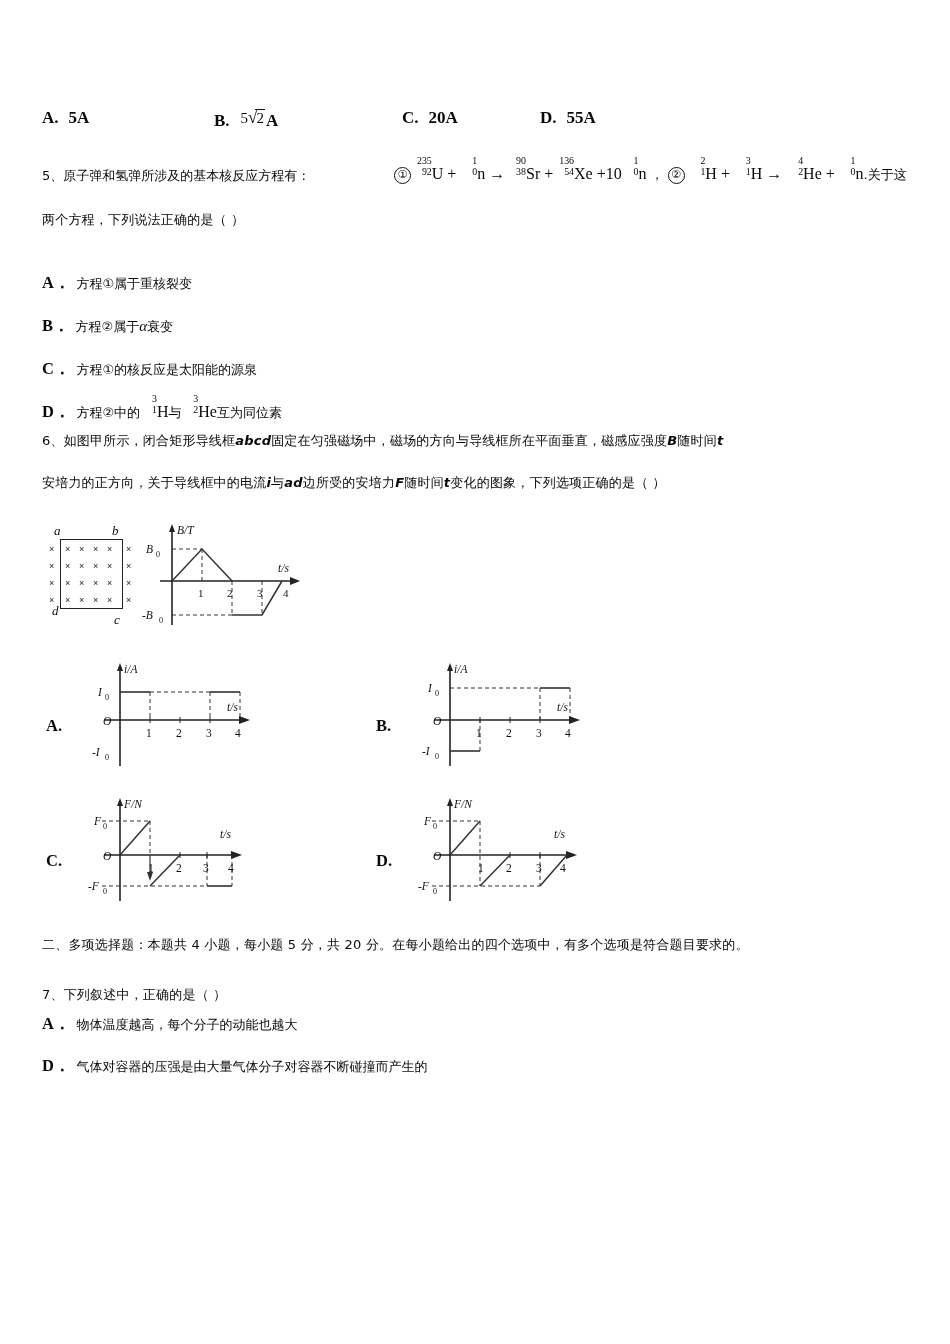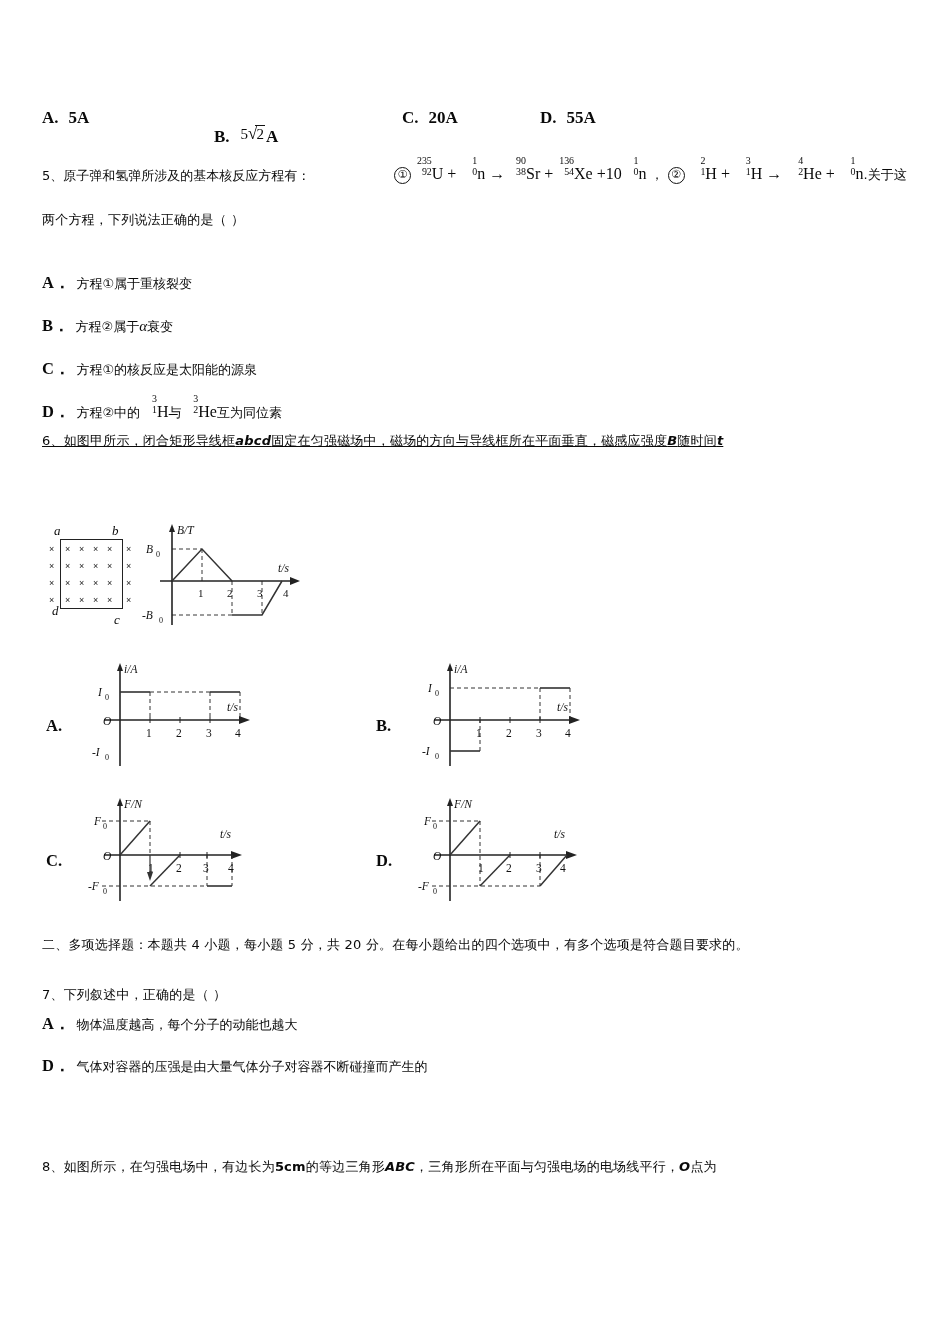--- a/index.html
+++ b/index.html
@@ -56,21 +56,21 @@
     font-weight: bold;
     white-space: nowrap;
   }
   #answer-row-top .slot .lab { margin-right: 10px; }
   .sqrt-wrap {
     display: inline-block;
     position: relative;
     vertical-align: 3px;
     font-size: 15px;
     font-weight: normal;
-    margin: 16px 1px;
+    margin: 0 1px;
     text-align: right;
   }
   .sqrt-wrap .radic { font-size: 17px; }
   .sqrt-wrap .under {
     border-top: 1px solid #111;
     padding: 0 1px;
     display: inline-block;
     margin-left: -2px;
   }
 
@@ -118,21 +118,21 @@
   
   #q5 { position: absolute; left: 42px; top: 163px; width: 880px; }
   #q5 .line1 { position: relative; height: 38px; }
   #q5 .line1 .stem { position: absolute; left: 0; top: 4px; }
   #q5 .line1 .eqs  { position: absolute; left: 352px; top: 0px; }
   #q5 .line2 { margin-top: 2px; }
   #q5 .opts { margin-top: 30px; }
   #q5 .opts .opt-row { margin-bottom: 10px; }
 
   
-  #q6 { position: absolute; left: 42px; top: 424px; width: 880px; text-decoration: underline; }
+  #q6 { position: absolute; left: 42px; top: 424px; width: 880px; }
   #q6 .q-line { margin-bottom: 8px; }
 
   
   #fig-jia-yi {
     position: absolute;
     left: 38px;
     top: 521px;
     width: 300px;
     height: 112px;
   }
@@ -257,20 +257,23 @@
       <div class="opt-row" style="margin-top:6px;">
         <span class="opt-label">D．</span><span class="cn">方程②中的</span><span class="nuc"><span class="iso"><span class="sup">3</span><span class="sub">1</span></span><span>H</span></span><span class="cn">与</span><span class="nuc"><span class="iso"><span class="sup">3</span><span class="sub">2</span></span><span>He</span></span><span class="cn">互为同位素</span>
       </div>
     </div>
   </div>
 
   <div id="q6">
     <div class="q-line cn">
       <span>6、如图甲所示，闭合矩形导线框</span><span class="ital bold">abcd</span><span>固定在匀强磁场中，磁场的方向与导线框所在平面垂直，磁感应强度</span><span class="ital bold">B</span><span>随时间</span><span class="ital bold">t</span>
     </div>
+    <div class="q-line cn">
+      <span>安培力的正方向，关于导线框中的电流</span><span class="ital bold">i</span><span>与</span><span class="ital bold">ad</span><span>边所受的安培力</span><span class="ital bold">F</span><span>随时间</span><span class="ital bold">t</span><span>变化的图象，下列选项正确的是（     ）</span>
+    </div>
   </div>
 
   <div id="fig-jia-yi">
 
     <div class="coil-box">
       <div class="coil-rect"></div>
       <span class="coil-lab" style="left:16px; top:2px;">a</span>
       <span class="coil-lab" style="left:74px; top:2px;">b</span>
       <span class="coil-lab" style="left:76px; top:91px;">c</span>
       <span class="coil-lab" style="left:14px; top:82px;">d</span>
@@ -495,19 +498,14 @@
 
   <div id="q7">
     <div class="opt-row">
       <span class="opt-label">A．</span><span class="cn">物体温度越高，每个分子的动能也越大</span>
     </div>
     <div class="opt-row">
       <span class="opt-label">D．</span><span class="cn">气体对容器的压强是由大量气体分子对容器不断碰撞而产生的</span>
     </div>
   </div>
 
-  <div id="q8">
-    <div class="q-line cn">
-      <span>8、如图所示，在匀强电场中，有边长为</span><span class="bold">5cm</span><span>的等边三角形</span><span class="ital bold">ABC</span><span>，三角形所在平面与匀强电场的电场线平行，</span><span class="ital bold">O</span><span>点为</span>
-    </div>
-  </div>
 
 </div>
 
 </body></html>

